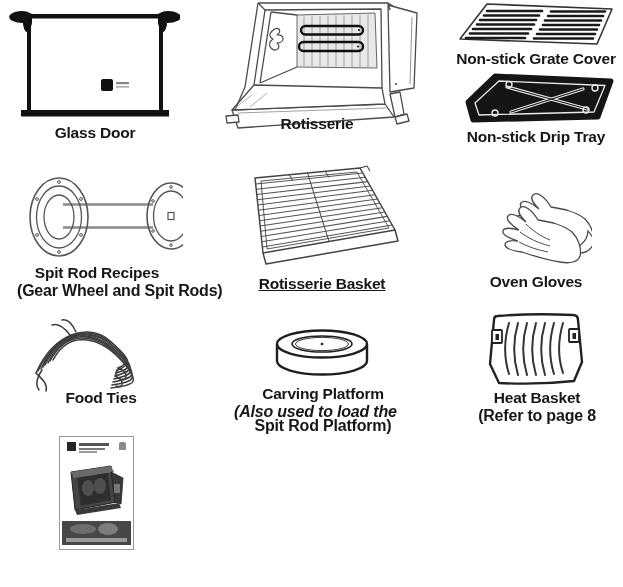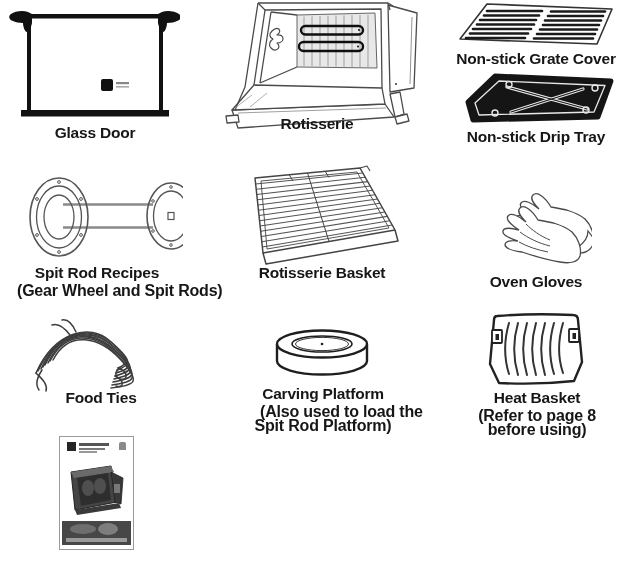--- a/index.html
+++ b/index.html
@@ -184,21 +184,21 @@
     <g stroke="#444" stroke-width="1.5" fill="none" stroke-linejoin="round">
       <path d="M10,13 L115,3 L150,65 L18,88 Z"></path>
       <path d="M16,16 L112,7 L144,63 L22,84 Z" stroke-width="0.9"></path>
       <path d="M18,88 L21,99 L153,76 L150,65"></path>
       <line x1="62.5" y1="8" x2="84" y2="76.5" stroke-width="1"></line>
       <path d="M115,3 L122,1 L125,6" stroke-width="1.1"></path>
       <path d="M44,9.5 L48,16" stroke-width="1"></path>
       <path d="M80,6 L84,12.5" stroke-width="1"></path>
     </g>
   </svg>
-  <div class="label main" style="left:242px;top:264px;width:160px;">Rotisserie Basket</div>
+  <div class="label main" style="left:242px;top:275px;width:160px;text-decoration:underline;">Rotisserie Basket</div>
 
   <svg class="ill" style="left:492px;top:186px;" width="100" height="86" viewBox="0 0 100 86">
     <g transform="translate(13,-13)">
       <path d="M46,34 C40,24 32,18 28,22 C24,26 30,32 34,36 C27,30 19,26 16,30 C13,34 21,40 27,44 C20,42 12,41 11,45 C10,49 19,53 26,55 C19,54 13,55 13,59 C14,63 22,65 30,66 C42,70 55,74 68,76 C78,78 86,76 88,70 C90,62 86,52 80,46 C70,38 58,36 46,34 Z" fill="#ffffff" stroke="#4a4a4a" stroke-width="1.3"></path>
     </g>
     <path d="M86,61 C92,57 96,51 96,45 L102,53 C102,61 96,67 88,67 Z" fill="#ffffff" stroke="#4a4a4a" stroke-width="1.2"></path>
     <path d="M46,34 C40,24 32,18 28,22 C24,26 30,32 34,36 C27,30 19,26 16,30 C13,34 21,40 27,44 C20,42 12,41 11,45 C10,49 19,53 26,55 C19,54 13,55 13,59 C14,63 22,65 30,66 C42,70 55,74 68,76 C78,78 86,76 88,70 C90,62 86,52 80,46 C70,38 58,36 46,34 Z" fill="#ffffff" stroke="#4a4a4a" stroke-width="1.3"></path>
     <g stroke="#4a4a4a" stroke-width="1" fill="none">
       <path d="M34,38 C40,44 48,50 58,54"></path>
       <path d="M28,46 C36,52 46,57 58,60"></path>
@@ -230,42 +230,41 @@
   <svg class="ill" style="left:270px;top:328px;" width="106" height="50" viewBox="0 0 106 50">
     <g fill="none" stroke="#1e1e1e">
       <path d="M7,16 L7,33 A45,13.5 0 0 0 97,33 L97,16" stroke-width="2.4"></path>
       <ellipse cx="52" cy="16" rx="45" ry="13.5" fill="#ffffff" stroke-width="2.4"></ellipse>
       <ellipse cx="52" cy="16" rx="30" ry="8" stroke-width="1.6"></ellipse>
       <ellipse cx="52" cy="16" rx="26.5" ry="6.6" stroke-width="0.9"></ellipse>
     </g>
     <circle cx="52" cy="16" r="1.3" fill="#1e1e1e"></circle>
   </svg>
   <div class="label main" style="left:243px;top:385px;width:160px;">Carving Platform</div>
-  <div class="label sub" style="left:260px;top:403px;width:160px;">(Also used to load the</div>
+  <div class="label sub" style="left:234px;top:403px;width:160px;font-style:italic;">(Also used to load the</div>
   <div class="label sub" style="left:243px;top:417px;width:160px;">Spit Rod Platform)</div>
 
   <svg class="ill" style="left:483px;top:310px;" width="104" height="80" viewBox="0 0 104 80">
     <path d="M14,6 Q50,3 90,5 Q95,5 95,10 L99,52 L91,71 Q55,75 16,73 L7,54 L11,10 Q11,6 14,6 Z" fill="#ffffff" stroke="#222" stroke-width="2.4" stroke-linejoin="round"></path>
     <g stroke="#333" stroke-width="2" fill="none" stroke-linecap="round">
       <path d="M26,13 C21,30 21,48 26,64"></path>
       <path d="M35,13 C30,30 30,48 35,65"></path>
       <path d="M44,13 C39,30 39,48 44,65"></path>
       <path d="M53,13 C48,30 48,48 53,65"></path>
       <path d="M62,13 C57,30 57,48 62,65"></path>
       <path d="M71,13 C66,30 66,48 71,64"></path>
       <path d="M80,13 C75,30 75,48 80,63"></path>
     </g>
     <rect x="9" y="20" width="10" height="13" rx="1" fill="#ffffff" stroke="#222" stroke-width="1.8"></rect>
     <rect x="12.5" y="24" width="3.5" height="6" fill="#222"></rect>
     <rect x="86" y="19" width="10" height="13" rx="1" fill="#ffffff" stroke="#222" stroke-width="1.8"></rect>
     <rect x="89.5" y="23" width="3.5" height="6" fill="#222"></rect>
   </svg>
   <div class="label main" style="left:457px;top:389px;width:160px;">Heat Basket</div>
   <div class="label sub" style="left:457px;top:407px;width:160px;">(Refer to page 8</div>
-  <div class="label sub" style="left:457px;top:421px;width:160px;">before using)</div>
 
   <div class="booklet">
     <div class="logo-sq"></div>
     <div class="tl1"></div>
     <div class="tl2"></div>
     <div class="tl3"></div>
     <div class="emblem"></div>
     <svg style="position:absolute;left:7px;top:25px;" width="60" height="54" viewBox="0 0 60 54">
       <polygon points="4,10 44,4 50,40 8,48" fill="#454545" stroke="#222" stroke-width="1"></polygon>
       <polygon points="4,10 44,4 47,10 7,16" fill="#6a6a6a"></polygon>

